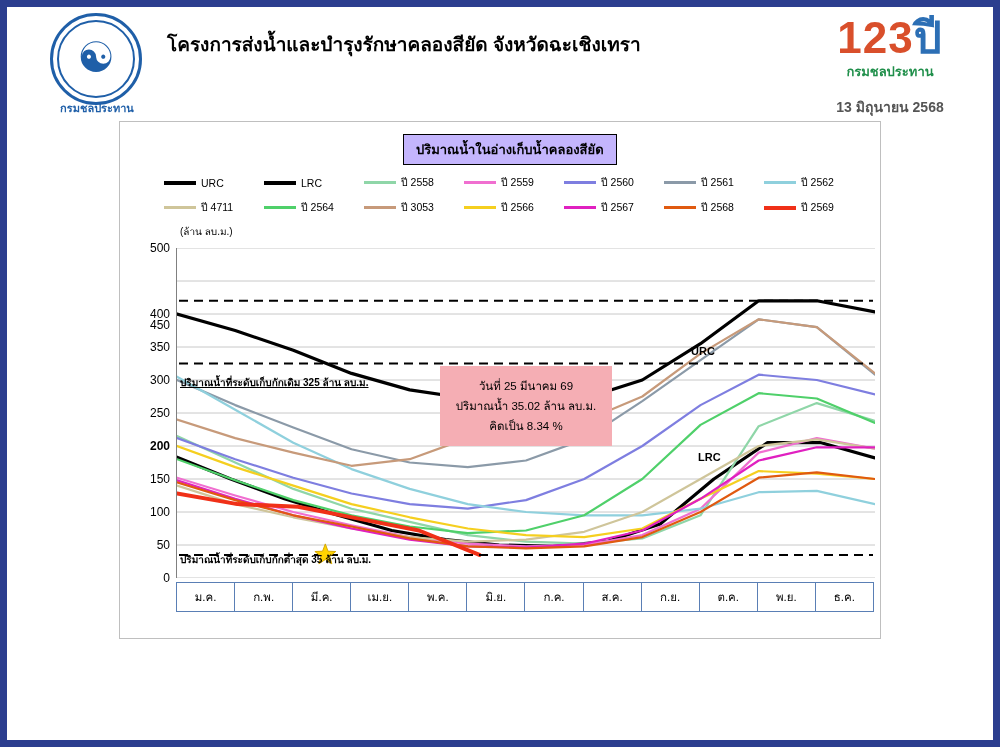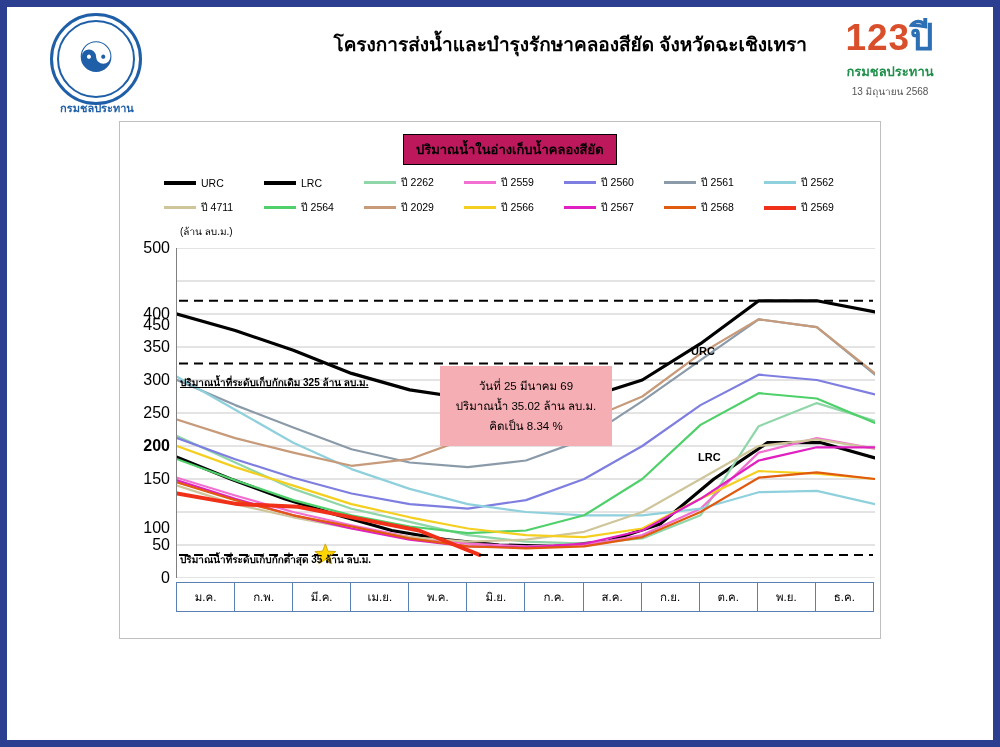--- a/index.html
+++ b/index.html
@@ -65,73 +65,74 @@
     width: 104px;
     text-align: center;
     font-size: 11px;
     color: #1f5fa8;
     font-weight: bold;
   }
   .titles {
     position: absolute;
     left: 160px; top: 22px;
     width: 640px;
-    text-align: right;
+    text-align: left;
   }
   .title-1 {
     font-size: 19px;
     font-weight: bold;
     color: #000000;
     margin-bottom: 10px;
   }
   .title-2 {
     font-size: 19px;
     font-weight: bold;
     color: #000000;
   }
   .logo123 {
     position: absolute;
     right: 18px; top: 10px;
     width: 170px;
     text-align: center;
   }
   .logo123-main {
-    font-size: 37px;
+    font-size: 44px;
     font-weight: bold;
     color: #1f8f4a;
     letter-spacing: 1px;
     line-height: 42px;
   }
   .logo123-main .red { color: #d94f2b; }
   .logo123-main .blue { color: #2c6fb5; }
   .logo123-sub {
     font-size: 13px;
     font-weight: bold;
     color: #1f8f4a;
     margin-top: 2px;
   }
   .logo123-date {
-    font-size: 10px;
+    font-size: 14px;
     color: #555555;
-    margin-top: 2px;
+    margin-top: 14px;
+    font-weight: bold;
   }
   
   .panel {
     position: absolute;
     left: 112px; top: 114px;
     width: 762px; height: 518px;
     border: 1px solid #bfbfbf;
     background: #ffffff;
     box-sizing: border-box;
   }
   .chart-title {
     position: absolute;
     left: 283px; top: 12px;
     border: 1px solid #000000;
-    background: #be185d;
+    background: #c4b5fd;
     padding: 4px 12px;
     font-size: 13px;
     font-weight: bold;
     color: #000000;
     white-space: nowrap;
   }
   
   .legend {
     position: absolute;
     left: 44px; top: 52px;
@@ -169,21 +170,21 @@
   }
   .y-axis-labels {
     position: absolute;
     left: 10px; top: 0;
     width: 40px;
     height: 330px;
   }
   .y-label {
     position: absolute;
     right: 0;
-    font-size: 16px;
+    font-size: 12px;
     color: #000000;
     transform: translateY(-50%);
     text-align: right;
     width: 40px;
   }
   .plot {
     position: absolute;
     left: 56px; top: 0;
     width: 698px; height: 330px;
     background: #ffffff;
@@ -273,21 +274,21 @@
           <div class="legend-item">
             <span class="legend-swatch thick" style="background: rgb(0, 0, 0);"></span>
             <span>URC</span>
           </div>
           <div class="legend-item">
             <span class="legend-swatch thick" style="background: rgb(0, 0, 0);"></span>
             <span>LRC</span>
           </div>
           <div class="legend-item">
             <span class="legend-swatch" style="background: rgb(143, 214, 168);"></span>
-            <span>ปี 2262</span>
+            <span>ปี 2558</span>
           </div>
           <div class="legend-item">
             <span class="legend-swatch" style="background: rgb(240, 111, 208);"></span>
             <span>ปี 2559</span>
           </div>
           <div class="legend-item">
             <span class="legend-swatch" style="background: rgb(126, 126, 224);"></span>
             <span>ปี 2560</span>
           </div>
           <div class="legend-item">
@@ -303,21 +304,21 @@
           <div class="legend-item">
             <span class="legend-swatch" style="background: rgb(207, 197, 154);"></span>
             <span>ปี 4711</span>
           </div>
           <div class="legend-item">
             <span class="legend-swatch" style="background: rgb(79, 208, 106);"></span>
             <span>ปี 2564</span>
           </div>
           <div class="legend-item">
             <span class="legend-swatch" style="background: rgb(199, 154, 122);"></span>
-            <span>ปี 2029</span>
+            <span>ปี 3053</span>
           </div>
           <div class="legend-item">
             <span class="legend-swatch" style="background: rgb(245, 207, 31);"></span>
             <span>ปี 2566</span>
           </div>
           <div class="legend-item">
             <span class="legend-swatch" style="background: rgb(224, 32, 192);"></span>
             <span>ปี 2567</span>
           </div>
           <div class="legend-item">
@@ -329,21 +330,21 @@
             <span>ปี 2569</span>
           </div>
         </div>
       <div class="legend-unit">(ล้าน ลบ.ม.)</div>
     </div>
 
     <div class="plot-wrap">
       <div class="y-axis-labels" id="y-axis">
           <div class="y-label" style="top: 330px;">0</div>
           <div class="y-label" style="top: 297px;">50</div>
-          <div class="y-label" style="top: 264px; margin-top: 16px;">100</div>
+          <div class="y-label" style="top: 264px;">100</div>
           <div class="y-label" style="top: 231px;">150</div>
           <div class="y-label" style="top: 198px; font-weight: bold;">200</div>
           <div class="y-label" style="top: 165px;">250</div>
           <div class="y-label" style="top: 132px;">300</div>
           <div class="y-label" style="top: 99px;">350</div>
           <div class="y-label" style="top: 66px;">400</div>
           <div class="y-label" style="top: 33px; margin-top: 44px;">450</div>
           <div class="y-label" style="top: 0px;">500</div>
         </div>
       <div class="plot" id="plot">

